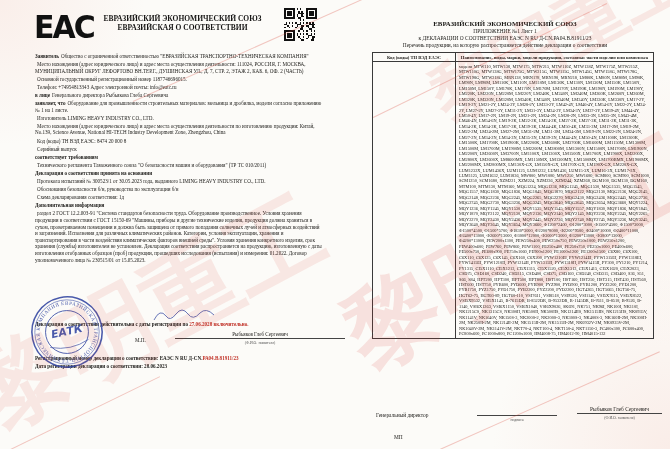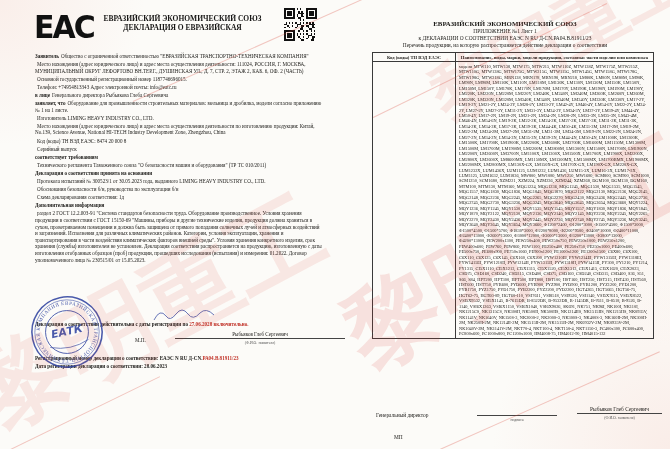--- a/index.html
+++ b/index.html
@@ -74,21 +74,21 @@
 </style>
 </head>
 <body>
 
 <div class="canvas">
 
   <div class="page" id="left-page">
     <div class="eac-logo">ЕАС</div>
     <div class="l-title">
       <div>ЕВРАЗИЙСКИЙ ЭКОНОМИЧЕСКИЙ СОЮЗ</div>
-      <div>ДЕКЛАРАЦИЯ О ЕВРАЗИЙСКАЯ</div>
+      <div>ЕВРАЗИЙСКАЯ О СООТВЕТСТВИИ</div>
     </div>
     <div class="qr">
       <svg viewBox="0 0 21 21" shape-rendering="crispEdges" id="qr-svg">
           <rect x="8" y="0" width="1" height="1" fill="#111"></rect>
           <rect x="10" y="0" width="1" height="1" fill="#111"></rect>
           <rect x="9" y="2" width="1" height="1" fill="#111"></rect>
           <rect x="11" y="2" width="1" height="1" fill="#111"></rect>
           <rect x="9" y="3" width="1" height="1" fill="#111"></rect>
           <rect x="10" y="3" width="1" height="1" fill="#111"></rect>
           <rect x="11" y="3" width="1" height="1" fill="#111"></rect>

